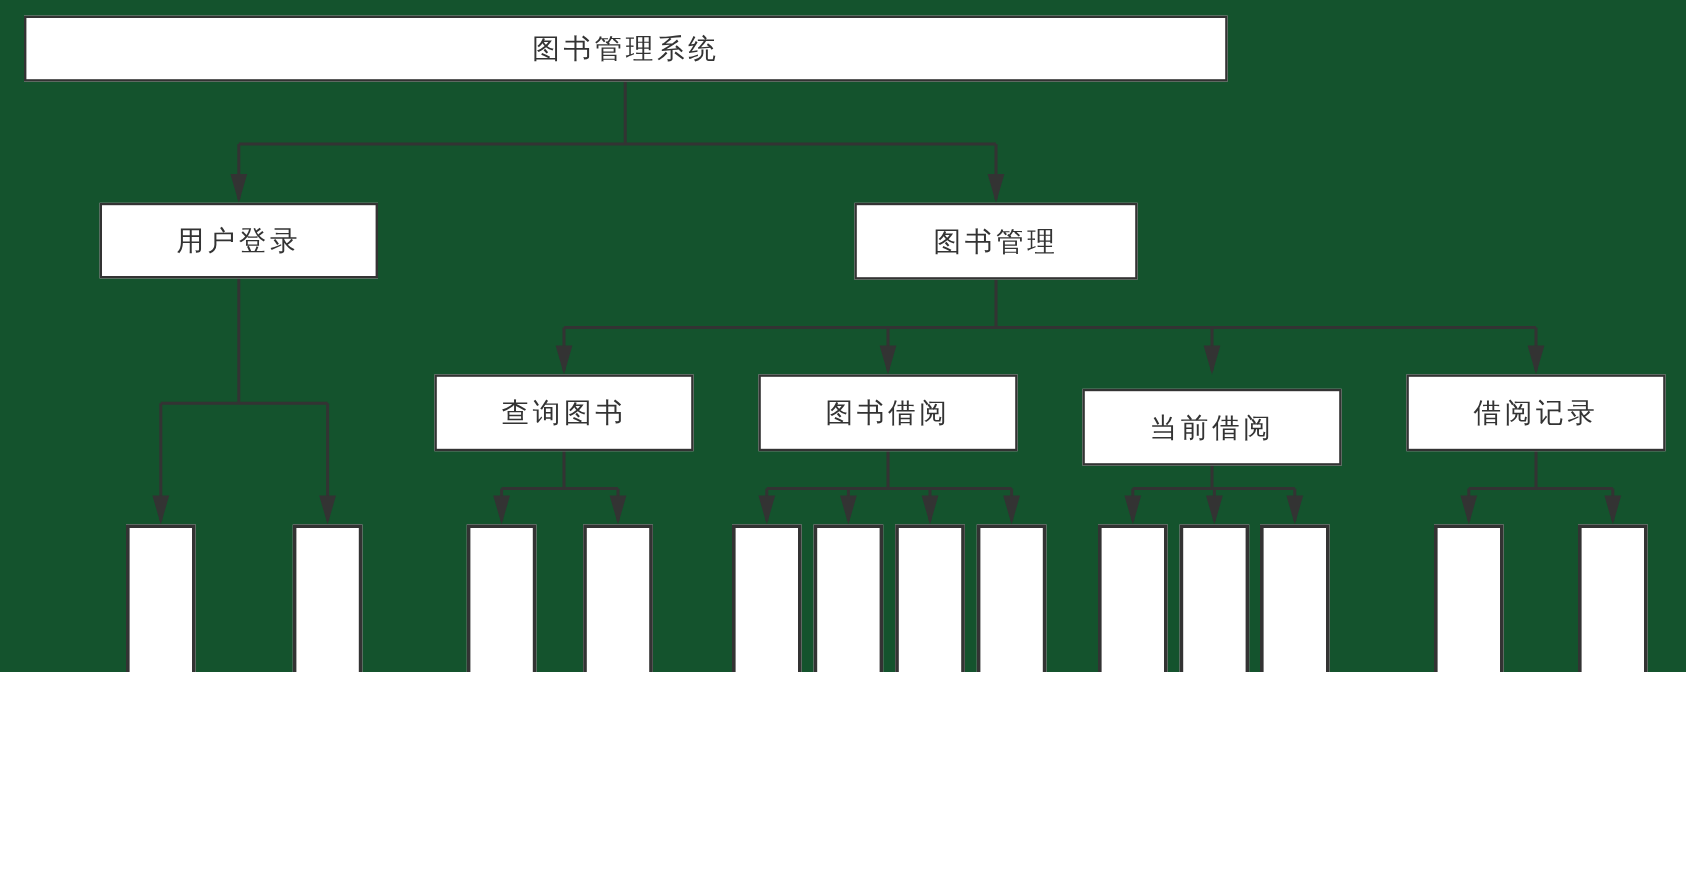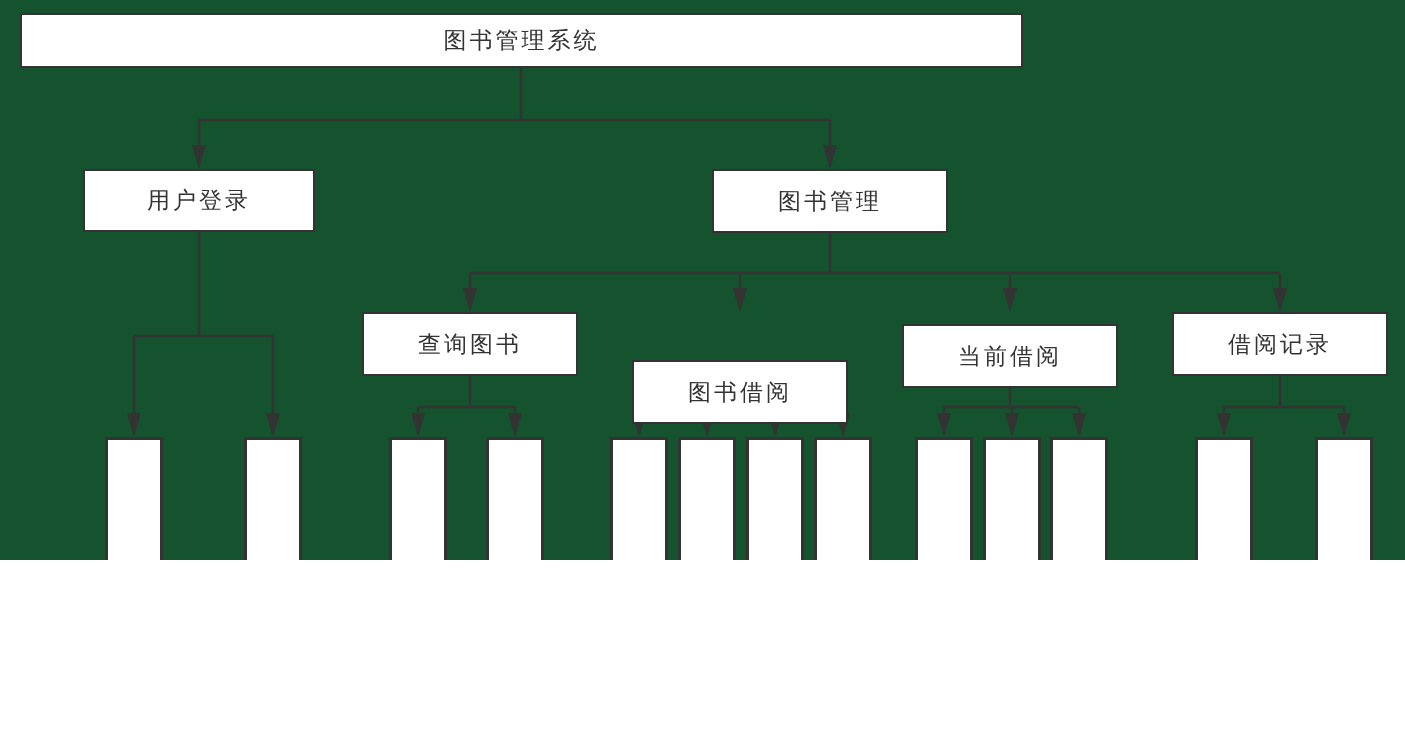--- a/index.html
+++ b/index.html
@@ -90,21 +90,21 @@
       <polygon points="1337,413 1351,413 1344,437"></polygon>
     </g>
   </svg>
 
   <div class="node" style="left:20px; top:13px; width:1003px; height:55px;">图书管理系统</div>
 
   <div class="node" style="left:83px; top:169px; width:232px; height:63px;">用户登录</div>
   <div class="node" style="left:712px; top:169px; width:236px; height:64px;">图书管理</div>
 
   <div class="node" style="left:362px; top:312px; width:216px; height:64px;">查询图书</div>
-  <div class="node" style="left:632px; top:312px; width:216px; height:64px;margin-top:48px;">图书借阅</div>
+  <div class="node" style="left:632px; top:312px; width:216px; height:64px;">图书借阅</div>
   <div class="node" style="left:902px; top:324px; width:216px; height:64px;">当前借阅</div>
   <div class="node" style="left:1172px; top:312px; width:216px; height:64px;text-align:center;">借阅记录</div>
 
   <div class="node leaf" style="left:105px; top:437px; width:58px; height:296px;">用户登录</div>
   <div class="node leaf" style="left:244px; top:437px; width:58px; height:296px;">注销登录</div>
 
   <div class="node leaf" style="left:389px; top:437px; width:58px; height:296px;">查询图书</div>
   <div class="node leaf" style="left:486px; top:437px; width:58px; height:296px;">借阅图书</div>
 
   <div class="node leaf" style="left:610px; top:437px; width:58px; height:296px;">查询图书</div>

